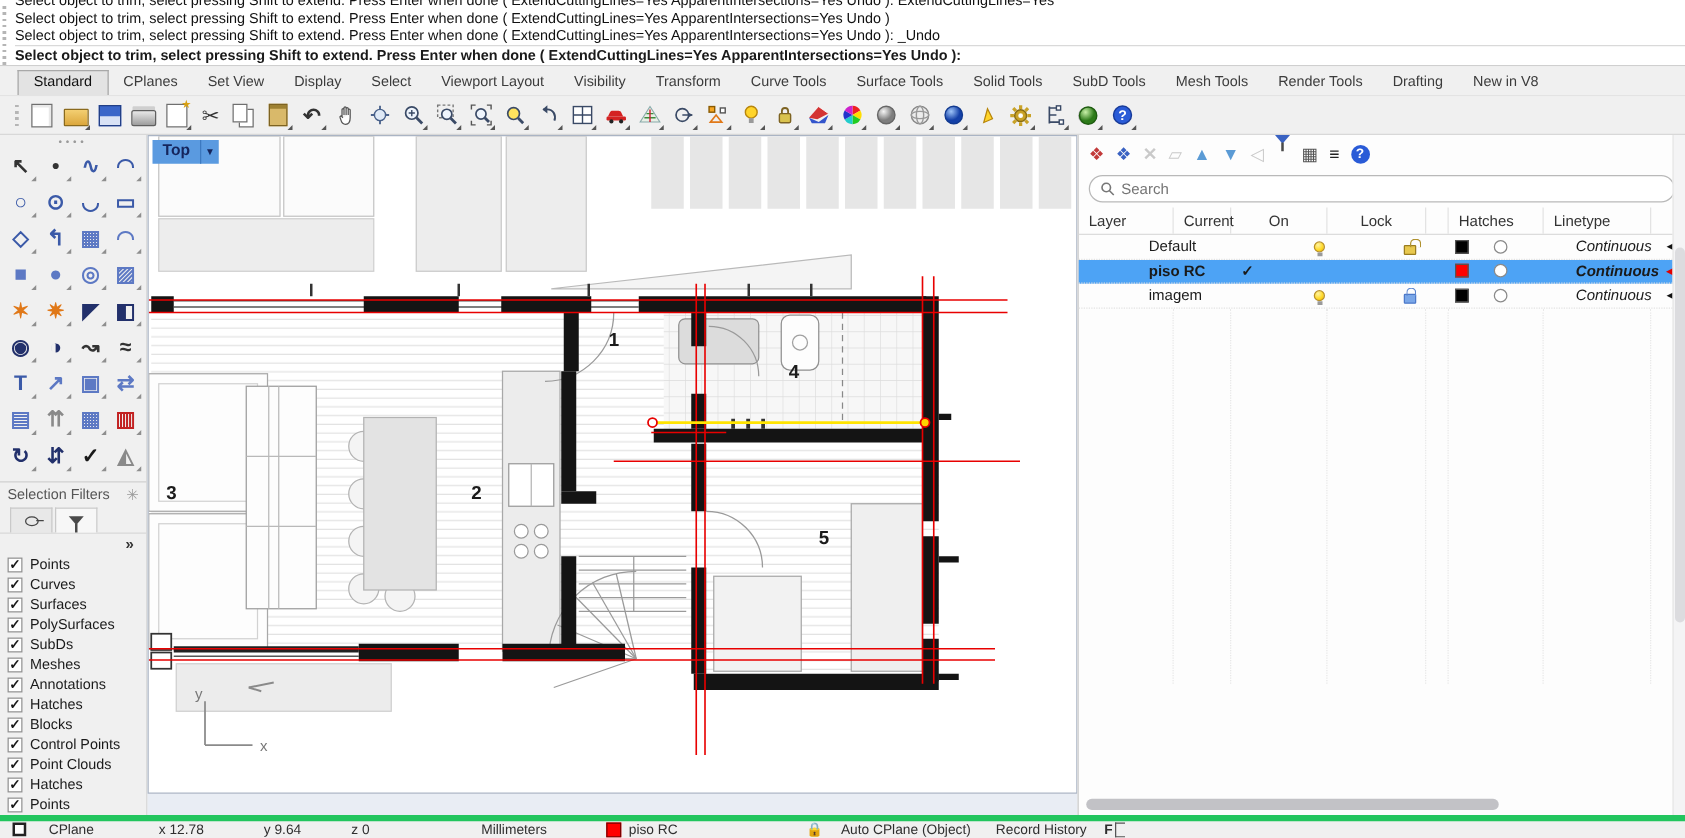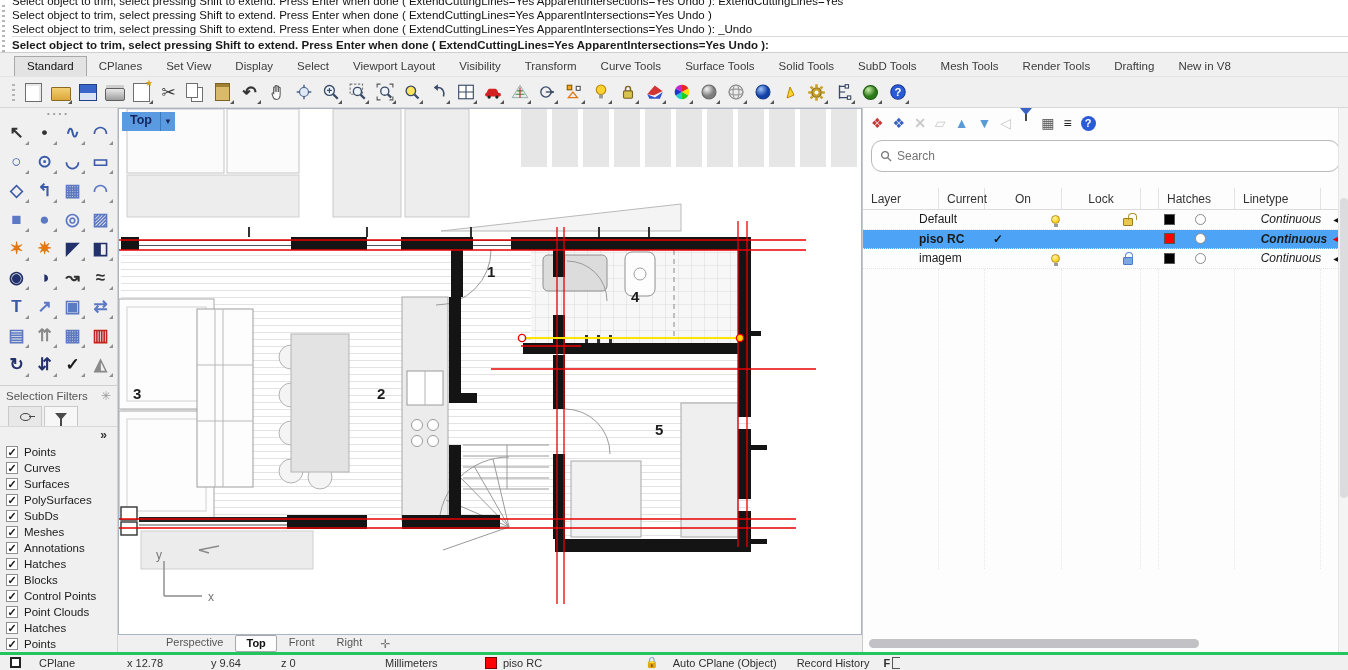--- a/index.html
+++ b/index.html
@@ -61,36 +61,36 @@
   .f-tab .circ { width:11px; height:8px; border:1.4px solid #444; border-radius:50%; position:relative; }
   .f-tab .circ::after { content:""; position:absolute; right:-5px; top:2px; width:6px; height:1.5px; background:#444; }
   .funnel { width:0; height:0; border-left:6px solid transparent; border-right:6px solid transparent; border-top:7px solid #4a4a4a; position:relative; }
   .funnel::after { content:""; position:absolute; left:-1px; top:-1px; width:2px; height:7px; background:#4a4a4a; }
   .f-chev { text-align:right; padding:1px 10px 2px 0; color:#333; font-weight:bold; font-size:12px; }
   .f-list { padding-left:6px; }
   .f-item { display:flex; align-items:center; gap:6px; height:16px; }
   .cbx { width:12px; height:12px; background:#fff; border:1px solid #8f8f8f; font-size:11px; line-height:11px; text-align:center; color:#1a1a1a; font-weight:bold; }
 
   
-  .viewport { width:744px; height:544px; display:flex; flex-direction:column; background:#e9edf4; }
+  .viewport { width:744px; height:544px; display:flex; flex-direction:row; background:#e9edf4; }
   .vp-canvas { position:relative; width:744px; height:527px; background:#fff; border:1px solid #aab4c4; }
   .vp-label { position:absolute; left:3px; top:3px; z-index:5; display:flex; height:19px; }
   .vp-label .vl-text { background:#5a9ae0; color:#15255c; font-weight:bold; font-size:12.5px; padding:1px 8px 2px 8px; }
   .vp-label .vl-dd { background:#5a9ae0; border-left:1px solid #3c79c0; width:15px; display:flex; align-items:center; justify-content:center; font-size:8px; color:#15255c; }
   .vp-tabs { height:17px; background:#f0f0f0; display:flex; align-items:center; padding-left:38px; gap:2px; font-size:11px; color:#555; }
   .vp-tab { padding:0 10px; line-height:15px; }
   .vp-tab.active { background:#fdfdfd; border:1px solid #a8a8a8; border-radius:2px; color:#111; font-weight:bold; }
   .vp-plus { margin-left:6px; color:#777; font-size:12px; }
 
   
   .layers { width:486px; height:544px; background:#fdfdfd; border-left:1px solid #c9c9c9; position:relative; font-size:12px; }
   .ly-head { height:20px; color:#666; padding:3px 8px; background:#f6f6f7; border-bottom:1px solid #e4e4e4; }
   .ly-tools { height:30px; display:flex; align-items:center; gap:9px; padding-left:8px; }
   .ly-tools span { font-size:14px; line-height:1; }
-  .ly-search { margin:2px 8px 16px 8px; height:32px; border:1px solid #b9b9b9; border-radius:11px; display:flex; align-items:center; padding:0 8px; gap:5px; background:#fff; }
+  .ly-search { margin:2px 8px 4px 8px; height:22px; border:1px solid #b9b9b9; border-radius:11px; display:flex; align-items:center; padding:0 8px; gap:5px; background:#fff; }
   .ly-search input { border:none; outline:none; font-size:12px; color:#888; width:90%; font-family:"Liberation Sans",sans-serif; background:transparent; }
   .ly-table { position:relative; }
   .ly-cols { display:flex; height:22px; align-items:center; border-bottom:1px solid #dcdcdc; color:#333; }
   .ly-cols span { border-right:1px solid #e3e3e3; height:100%; display:flex; align-items:center; padding-left:8px; }
   .c1{width:76px;} .c2{width:46px;} .c3{width:77px; justify-content:center; padding-left:0 !important;}
   .c4{width:79px; justify-content:center; padding-left:0 !important;} .c5{width:18px;} .c6{width:76px;} .c7{width:86px;} .c8{width:16px; border-right:none !important;}
   .lrow { display:flex; height:19.5px; align-items:center; border-bottom:1px dotted #e2e2e2; }
   .lrow .lc { height:100%; display:flex; align-items:center; }
   .lrow .name { width:76px; padding-left:14px;margin-left:42px; }
   .lrow .cur { width:46px; justify-content:center; font-weight:bold; }
@@ -111,21 +111,21 @@
   .padlock.closed::before { content:""; position:absolute; left:1px; top:-6px; width:6px; height:6px; border:1.6px solid #5e87cf; border-bottom:none; border-radius:4px 4px 0 0; }
   .swatch { width:11px; height:11px; border:1px solid #555; }
   .mcirc { width:11px; height:11px; border-radius:50%; border:1.4px solid #8a8a8a; background:#fff; }
   .lgrid { height:300px; display:flex; }
   .lgrid span { border-right:1px dotted #e8e8e8; height:100%; }
   .ly-hscroll { position:absolute; left:6px; bottom:4px; width:330px; height:9px; border-radius:5px; background:#c2c2c6; }
   .ly-vscroll { position:absolute; right:0; top:0; width:10px; height:544px; background:#f4f4f5; border-left:1px solid #e6e6e6; }
   .ly-vscroll .thumb { position:absolute; left:1px; top:90px; width:8px; height:300px; border-radius:4px; background:#dcdcdf; }
 
   
-  .statusbar { position:absolute; left:0; top:652px; width:1348px; height:18px; background:#f0f0f0; border-top:3px solid #22c55e;
+  .statusbar { position:absolute; left:0; top:652px; width:1348px; height:18px; background:#f0f0f0; border-top:5px solid #22c55e;
     display:flex; align-items:center; font-size:11px; color:#2f2f2f; white-space:nowrap; }
   .sb-pane { width:11px; height:11px; border:2px solid #222; background:#fff; margin:0 8px 0 10px; }
   .sb-cell { padding:0 10px; }
   .sb-cplane { width:88px; }
   .sb-x { width:84px; } .sb-y { width:70px; } .sb-z { width:64px; }
   .sb-units { width:110px; margin-left:40px; }
   .sb-layer { display:flex; align-items:center; gap:6px; width:150px; }
   .sb-layer .swatch { width:12px; height:12px; background:#ff0000; border:1px solid #7a0000; }
   .sb-toggles { display:flex; margin-left:150px; }
   .sb-tg { padding:1px 11px; border-radius:2px; }

